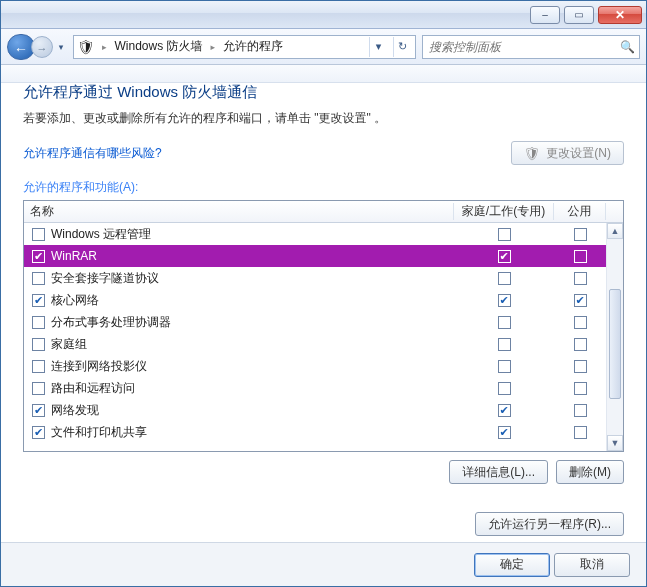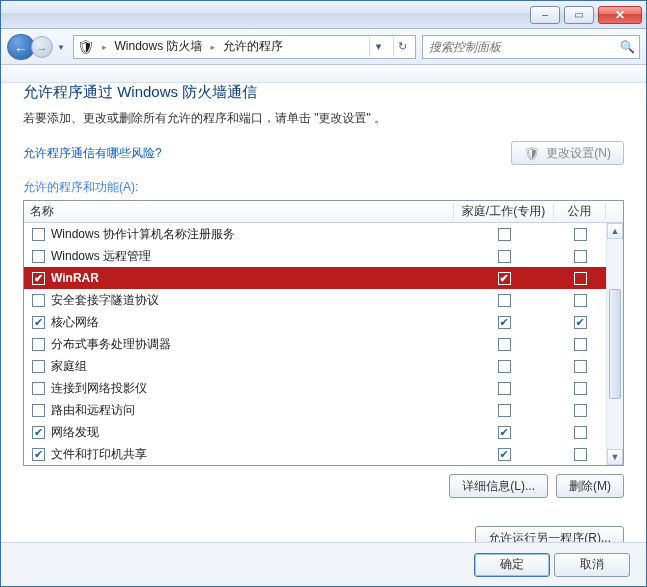--- a/index.html
+++ b/index.html
@@ -163,21 +163,21 @@
     border: 1px solid #aab9cf; border-radius: 2px;
   }
 
   .row {
     display: flex; align-items: center; height: 22px;
     font-size: 12px; color: #222;
   }
   .row .c-name { flex: 1; display: flex; align-items: center; gap: 6px; padding-left: 8px; }
   .row .c-hw { width: 100px; display: flex; justify-content: center; }
   .row .c-pub { width: 52px; display: flex; justify-content: center; }
-  .row.selected { background: #b91c1c; color: #fff; font-weight: bold; }
+  .row.selected { background: #a21caf; color: #fff; }
 
   .cb {
     width: 13px; height: 13px; border: 1px solid #6d83a3; background: #fff;
     display: inline-flex; align-items: center; justify-content: center;
     font-size: 11px; color: #1b5fb4;
   }
   .row.selected .cb { border-color: #fff; color: #fff; background: transparent; }
   .cb.checked::after { content: "✔"; line-height: 1; }
 
   .below-list {
@@ -264,32 +264,20 @@
         <div class="col name">名称</div>
         <div class="col hw">家庭/工作(专用)</div>
         <div class="col pub">公用</div>
         <div class="col scroll"></div>
       </div>
       <div class="list-body">
         <div class="rows" id="rows">
             <div class="row">
               <div class="c-name">
                 <span class="cb"></span>
-                <span>Windows 协作计算机名称注册服务</span>
-              </div>
-              <div class="c-hw">
-                <span class="cb"></span>
-              </div>
-              <div class="c-pub">
-                <span class="cb"></span>
-              </div>
-            </div>
-            <div class="row">
-              <div class="c-name">
-                <span class="cb"></span>
                 <span>Windows 远程管理</span>
               </div>
               <div class="c-hw">
                 <span class="cb"></span>
               </div>
               <div class="c-pub">
                 <span class="cb"></span>
               </div>
             </div>
             <div class="row selected">

